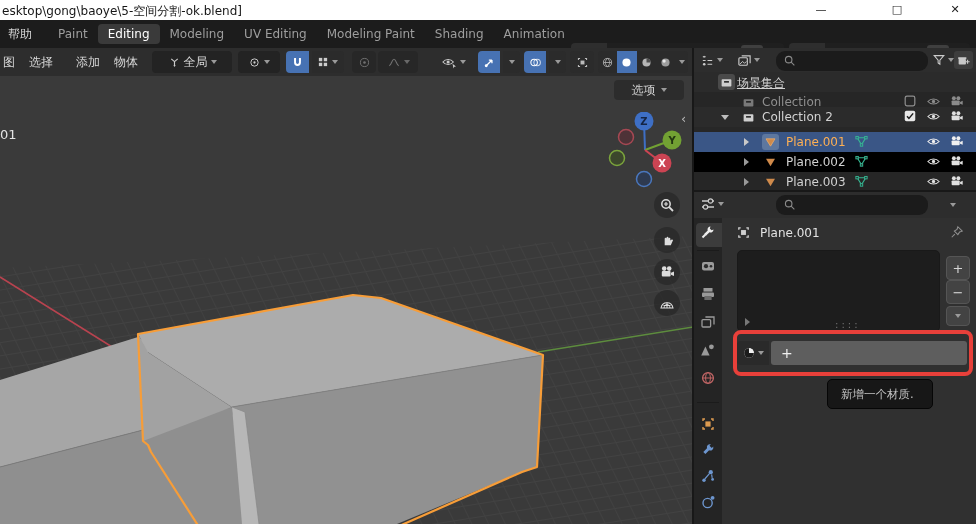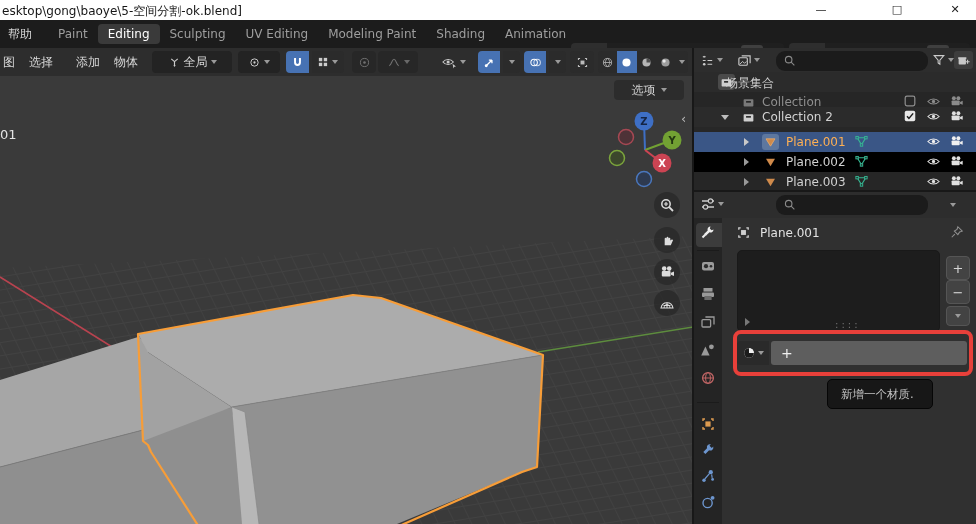--- a/index.html
+++ b/index.html
@@ -84,21 +84,21 @@
     <div class="win-btn" style="left:800px;">—</div>
     <div class="win-btn" style="left:876px;">□</div>
     <div class="win-btn" style="left:934px;">✕</div>
   </div>
 
   <div class="topbar">
     <div class="menu-help">帮助</div>
     <div class="ws-row">
       <div class="ws">Paint</div>
       <div class="ws active">Editing</div>
-      <div class="ws">Sculpting</div>
+      <div class="ws">Modeling</div>
       <div class="ws">UV Editing</div>
       <div class="ws">Modeling Paint</div>
       <div class="ws">Shading</div>
       <div class="ws">Animation</div>
 
     </div>
 
     <div class="idw" style="left:571px;width:213px;">
       <div class="idw-icon">
         <svg width="14" height="14" viewBox="0 0 16 16">
@@ -396,21 +396,21 @@
       </svg>
   </div>
 
   <div class="ol-row" style="top:72px;background:#2b2b2b;">
     <span class="obj-tile" style="left:24px;background:#4a4a4a;">
       <svg width="13" height="13" viewBox="0 0 16 16">
           <rect x="2" y="4" width="12" height="9" rx="1" fill="#cfcfcf"></rect>
           <rect x="5" y="6.2" width="6" height="2" fill="#2b2b2b"></rect>
         </svg>
     </span>
-    <span class="ol-label" style="left:32px;">场景集合</span>
+    <span class="ol-label" style="left:43px;text-decoration:underline;">场景集合</span>
   </div>
 
   <div class="ol-row" style="top:92px;background:#262626;">
     <span class="obj-tile" style="left:46px;">
       <svg width="13" height="13" viewBox="0 0 16 16" opacity=".55">
           <rect x="2" y="4" width="12" height="9" rx="1" fill="#bdbdbd"></rect>
           <rect x="5" y="6.2" width="6" height="2" fill="#262626"></rect>
         </svg>
     </span>
     <span class="ol-label" style="left:68px;color:#8f8f8f;">Collection</span>

